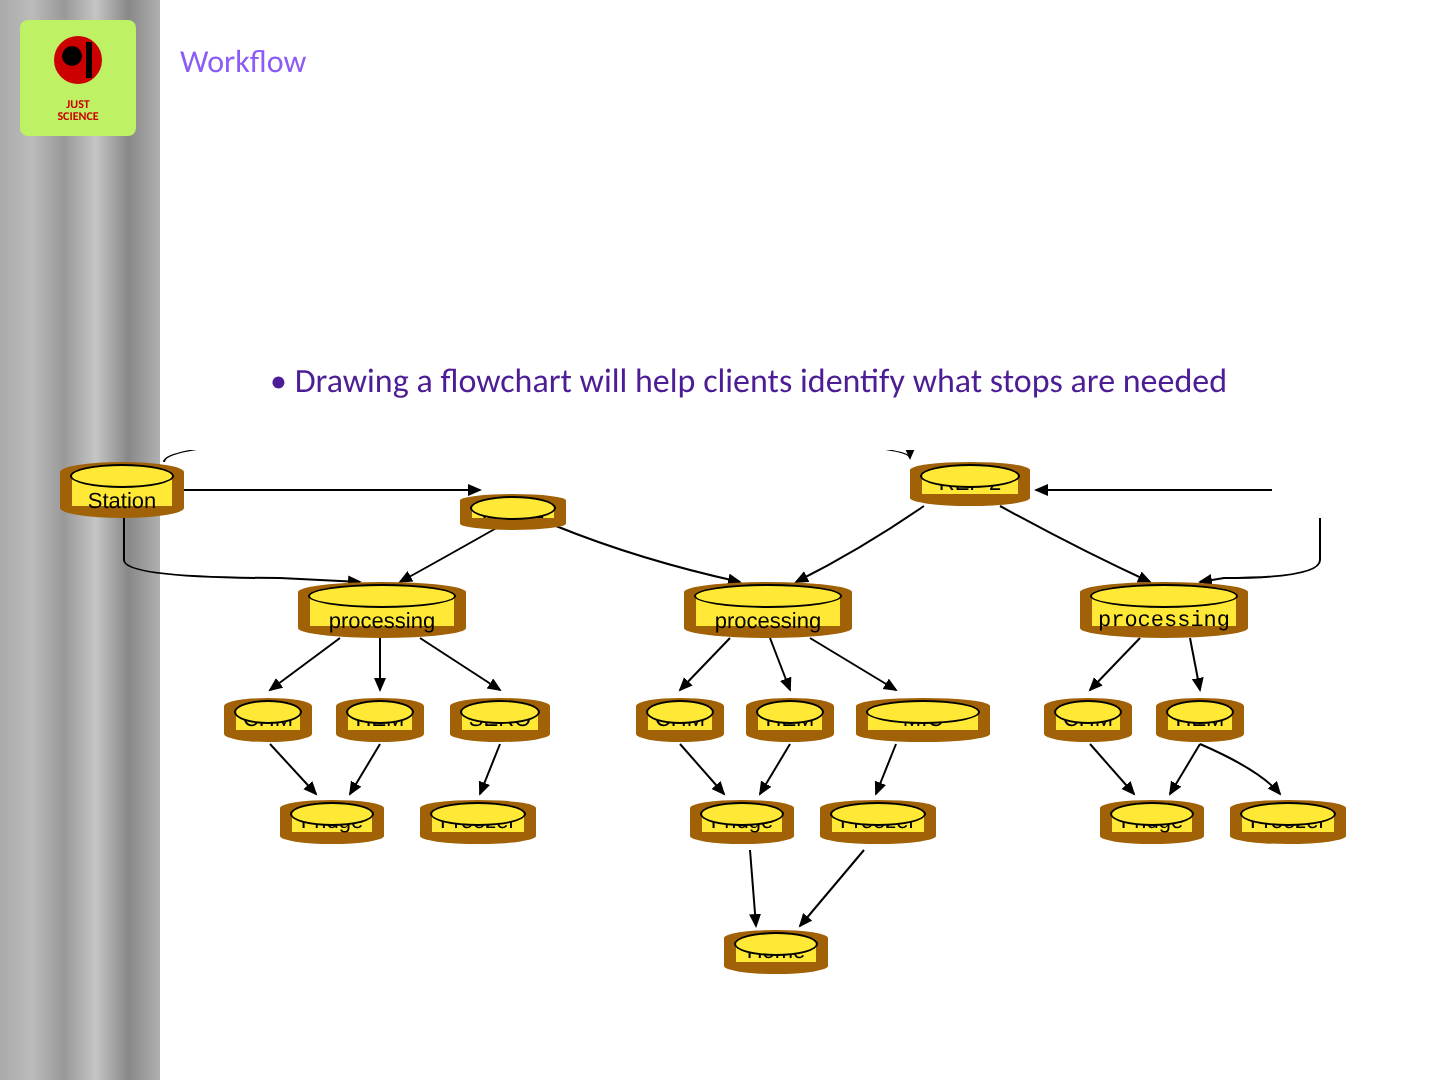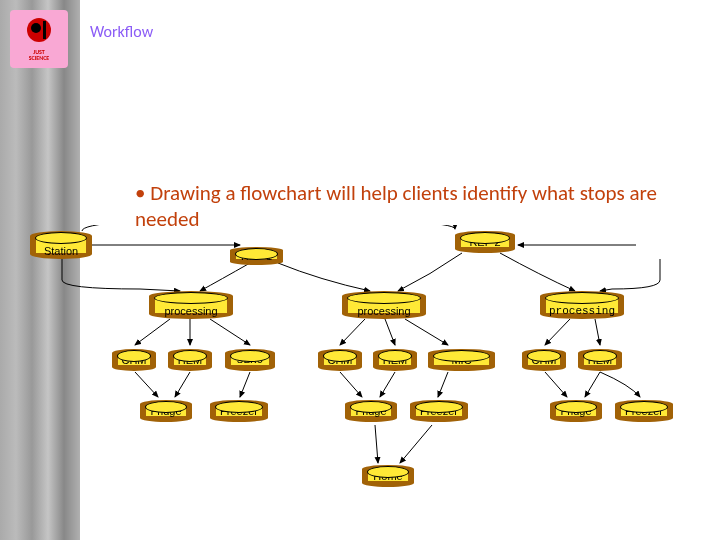--- a/index.html
+++ b/index.html
@@ -15,21 +15,21 @@
     position: absolute;
     left: 0; top: 0;
     width: 80px; height: 540px;
     background: linear-gradient(90deg, #aaa 0%, #bbb 20%, #999 40%, #c5c5c5 60%, #888 80%, #b0b0b0 100%);
     background-blend-mode: multiply;
   }
   .logo {
     position: absolute;
     left: 10px; top: 10px;
     width: 58px; height: 58px;
-    background: #f9a8d4;
+    background: #bef264;
     border-radius: 4px;
     display: flex;
     flex-direction: column;
     align-items: center;
     justify-content: center;
     color: #c00;
     font-size: 7px;
     font-weight: bold;
   }
   .logo svg { display: block; }
@@ -37,22 +37,22 @@
   .title {
     position: absolute;
     left: 90px; top: 22px;
     font-size: 16px;
     color: #8b5cf6;
     font-weight: 400;
   }
   .bullet {
     position: absolute;
     left: 135px; top: 180px;
-    font-size: 21px;
-    color: #c2410c;
+    font-size: 17px;
+    color: #4c1d95;
   }
   .bullet::before {
     content: "• ";
   }
   .diagram {
     position: absolute;
     left: 0; top: 225px;
     width: 720px;
     height: 310px;
   }
@@ -165,21 +165,21 @@
 
   <div class="node cyl" style="left:149px; top:66px; width:84px; height:28px; white-space:pre-line;">SLAB
 processing</div>
   <div class="node cyl" style="left:342px; top:66px; width:84px; height:28px; white-space:pre-line;">MLAB
 processing</div>
   <div class="node cyl" style="left:540px; top:66px; width:84px; height:28px; white-space:pre-line;font-family:Liberation Mono, monospace;">WLAB
 processing</div>
 
   <div class="node cyl" style="left:112px; top:124px; width:44px; height:22px;">CHM</div>
   <div class="node cyl" style="left:168px; top:124px; width:44px; height:22px;">HEM</div>
-  <div class="node cyl" style="left:225px; top:124px; width:50px; height:22px;font-family:Liberation Mono, monospace;">SERO</div>
+  <div class="node cyl" style="left:225px; top:124px; width:50px; height:22px;">SERO</div>
 
   <div class="node cyl" style="left:318px; top:124px; width:44px; height:22px;">CHM</div>
   <div class="node cyl" style="left:373px; top:124px; width:44px; height:22px;">HEM</div>
   <div class="node cyl" style="left:428px; top:124px; width:67px; height:22px;">MIC</div>
 
   <div class="node cyl" style="left:522px; top:124px; width:44px; height:22px;">CHM</div>
   <div class="node cyl" style="left:578px; top:124px; width:44px; height:22px;">HEM</div>
 
   <div class="node cyl" style="left:140px; top:175px; width:52px; height:22px;">Fridge</div>
   <div class="node cyl" style="left:210px; top:175px; width:58px; height:22px;">Freezer</div>

